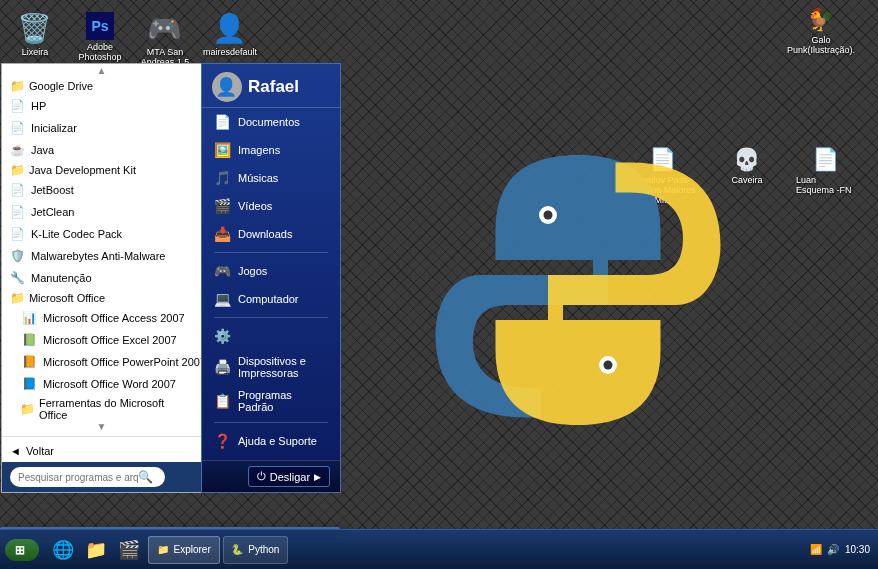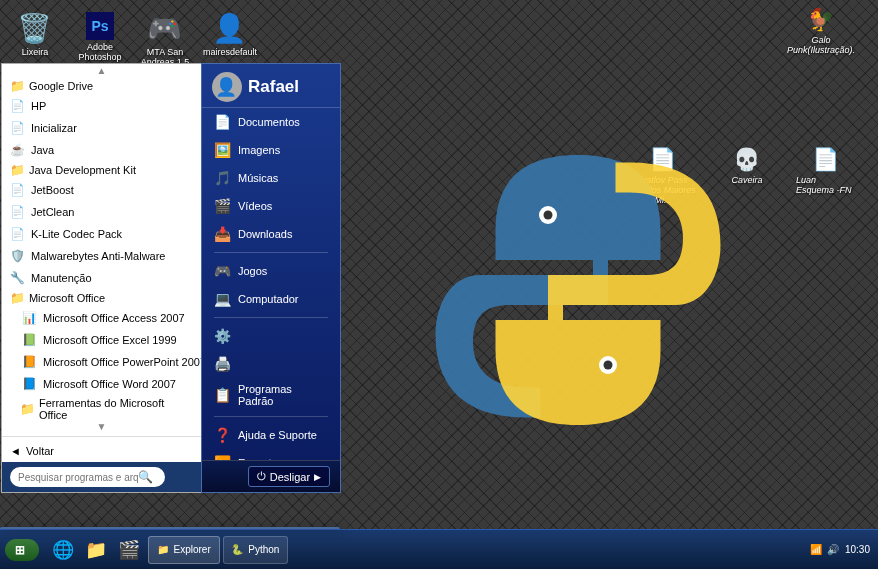--- a/index.html
+++ b/index.html
@@ -282,21 +282,20 @@
     .r-desktop-icon .ic {
       font-size: 22px;
       margin-bottom: 2px;
     }
 
     .r-desktop-icon span {
       color: white;
       font-size: 9px;
       text-align: center;
       text-shadow: 1px 1px 2px black;
-      font-style: italic;
     }
   </style>
 </head>
 <body>
 
 <div id="desktop">
 
   <div class="top-icons">
     <div class="d-icon">
       <div class="ic">🗑️</div>
@@ -425,21 +424,21 @@
         <div class="menu-folder">
           <span style="font-size:12px;margin-right:4px;">📁</span>
           <span>Microsoft Office</span>
         </div>
         <div class="menu-item submenu-item">
           <span class="item-icon">📊</span>
           <span>Microsoft Office Access 2007</span>
         </div>
         <div class="menu-item submenu-item">
           <span class="item-icon">📗</span>
-          <span>Microsoft Office Excel 1999</span>
+          <span>Microsoft Office Excel 2007</span>
         </div>
         <div class="menu-item submenu-item">
           <span class="item-icon">📙</span>
           <span>Microsoft Office PowerPoint 2007</span>
         </div>
         <div class="menu-item submenu-item">
           <span class="item-icon">📘</span>
           <span>Microsoft Office Word 2007</span>
         </div>
 
@@ -502,20 +501,21 @@
       <div class="right-menu-item">
         <span class="r-icon">💻</span>
         <span>Computador</span>
       </div>
       <div class="right-menu-divider"></div>
       <div class="right-menu-item">
         <span class="r-icon">⚙️</span>
       </div>
       <div class="right-menu-item">
         <span class="r-icon">🖨️</span>
+        <span>Dispositivos e Impressoras</span>
       </div>
       <div class="right-menu-item">
         <span class="r-icon">📋</span>
         <span>Programas Padrão</span>
       </div>
       <div class="right-menu-divider"></div>
       <div class="right-menu-item">
         <span class="r-icon">❓</span>
         <span>Ajuda e Suporte</span>
       </div>

